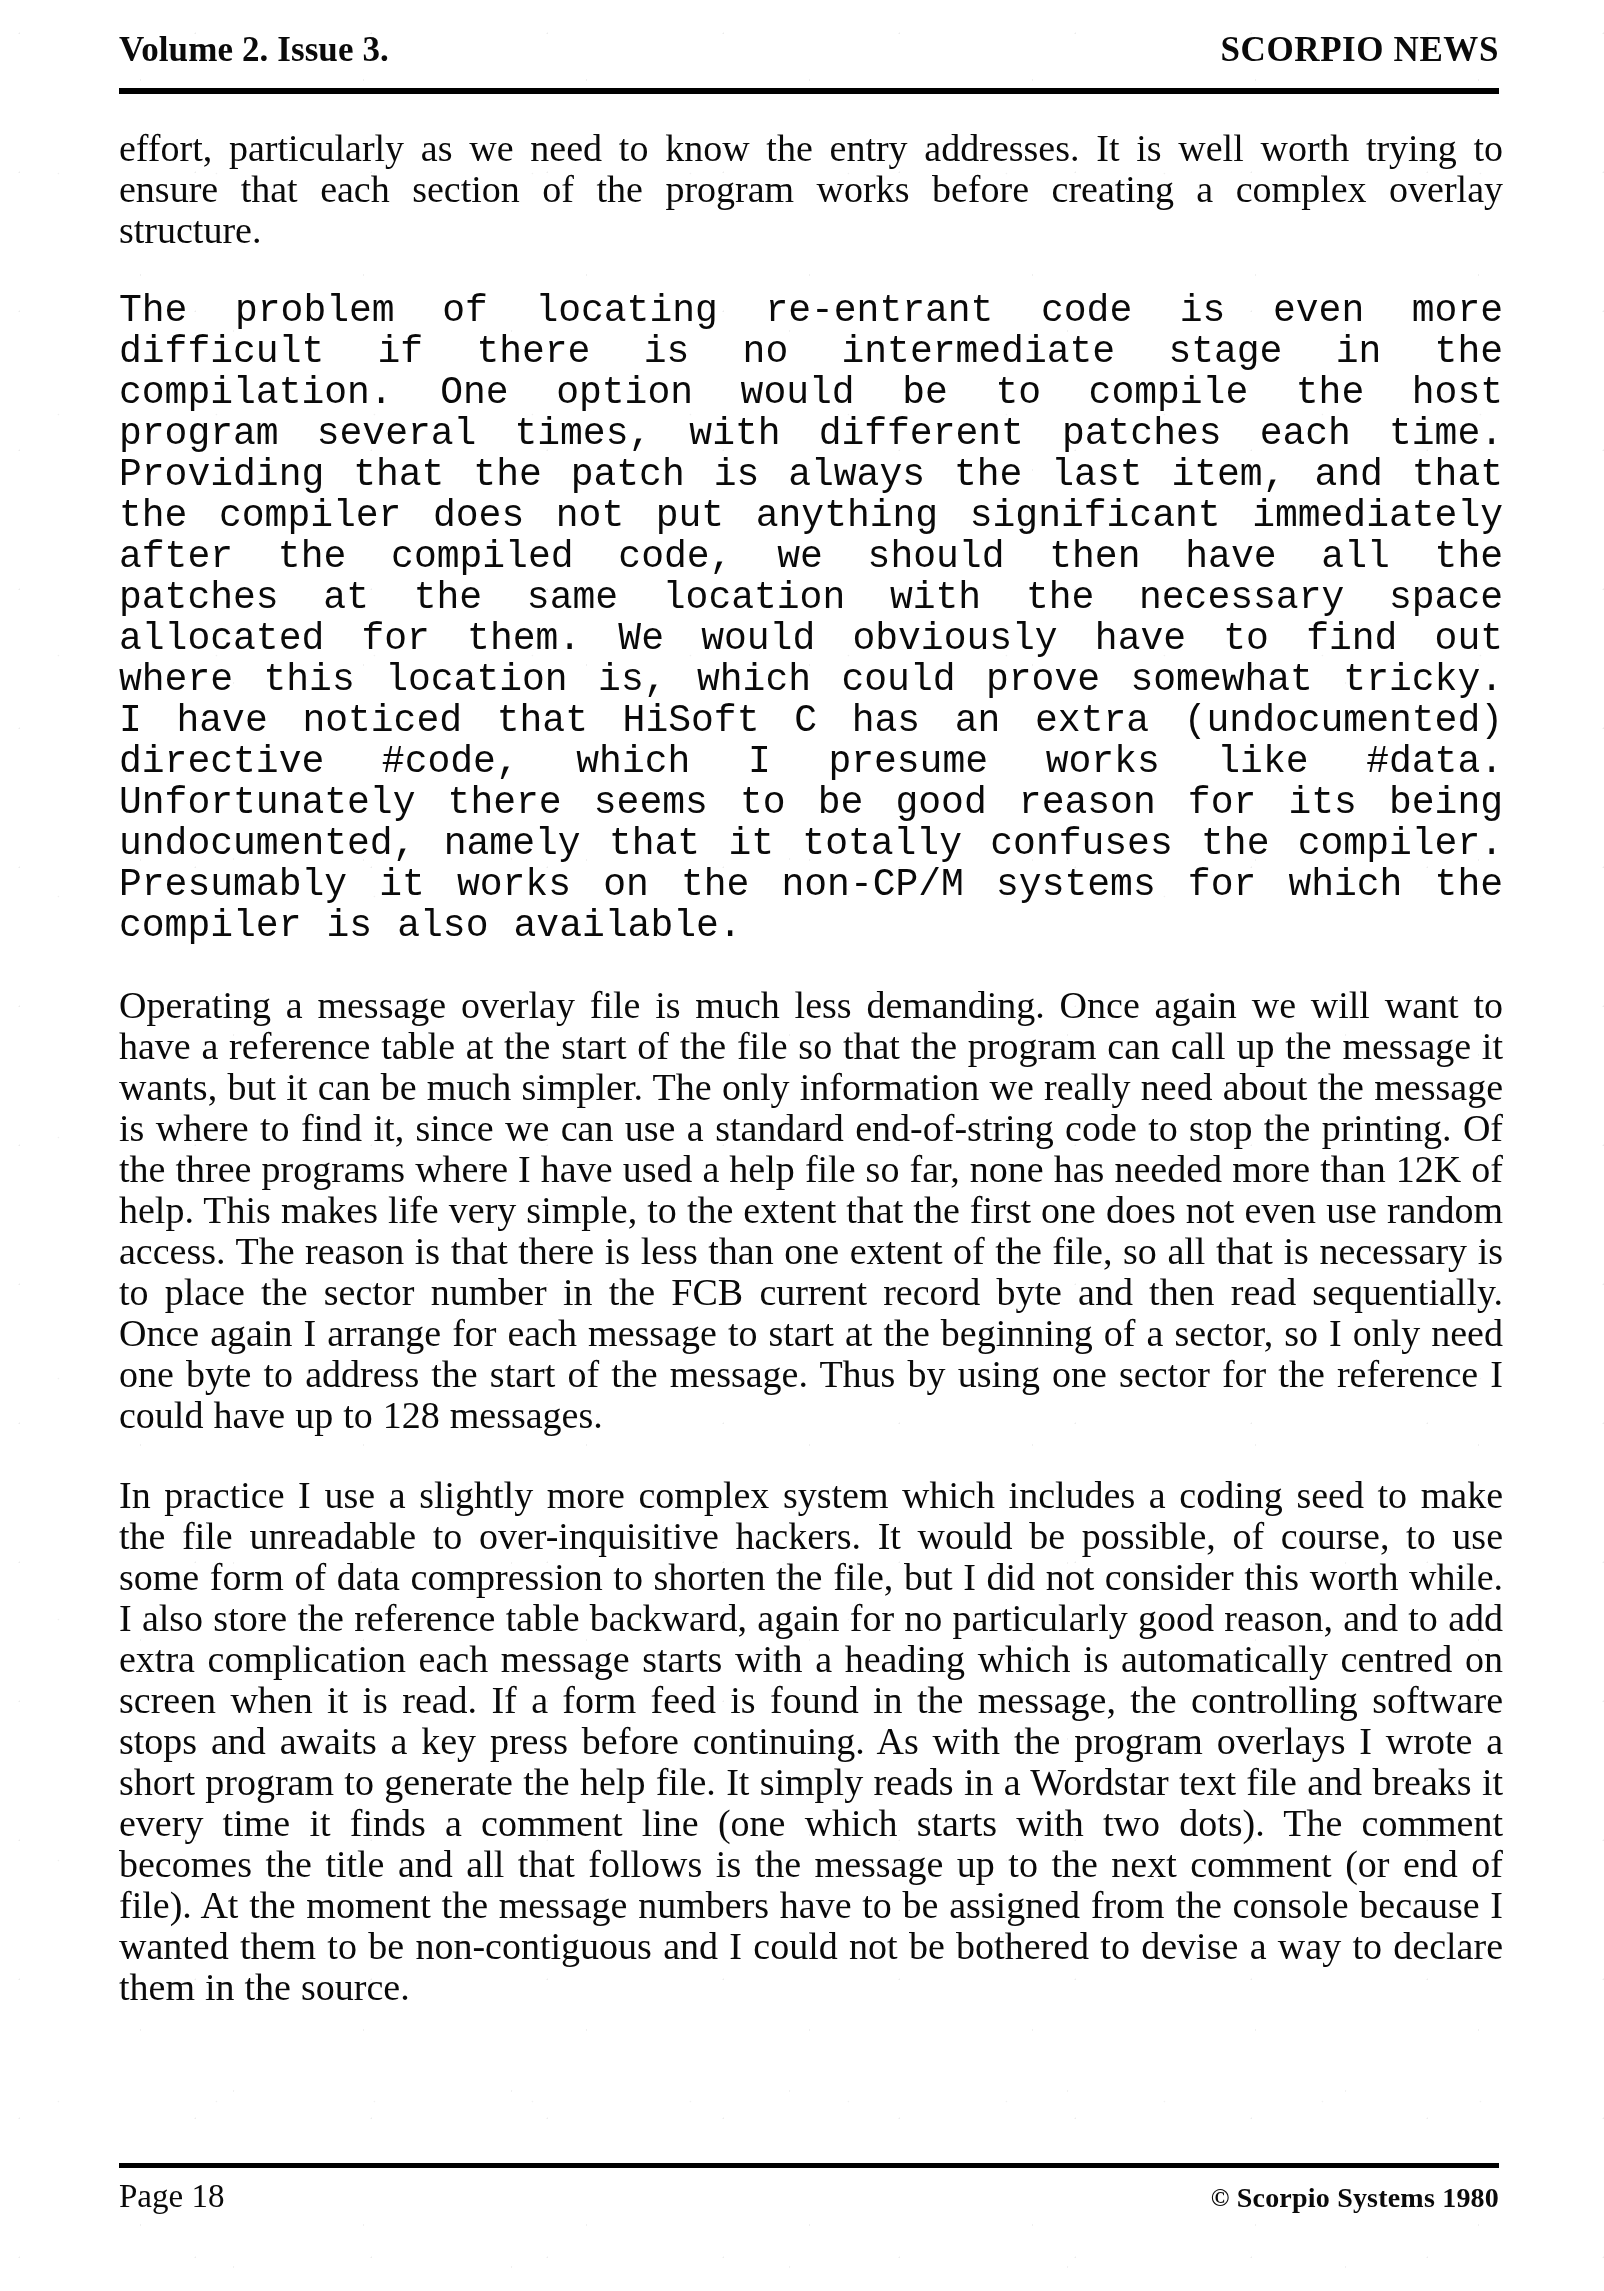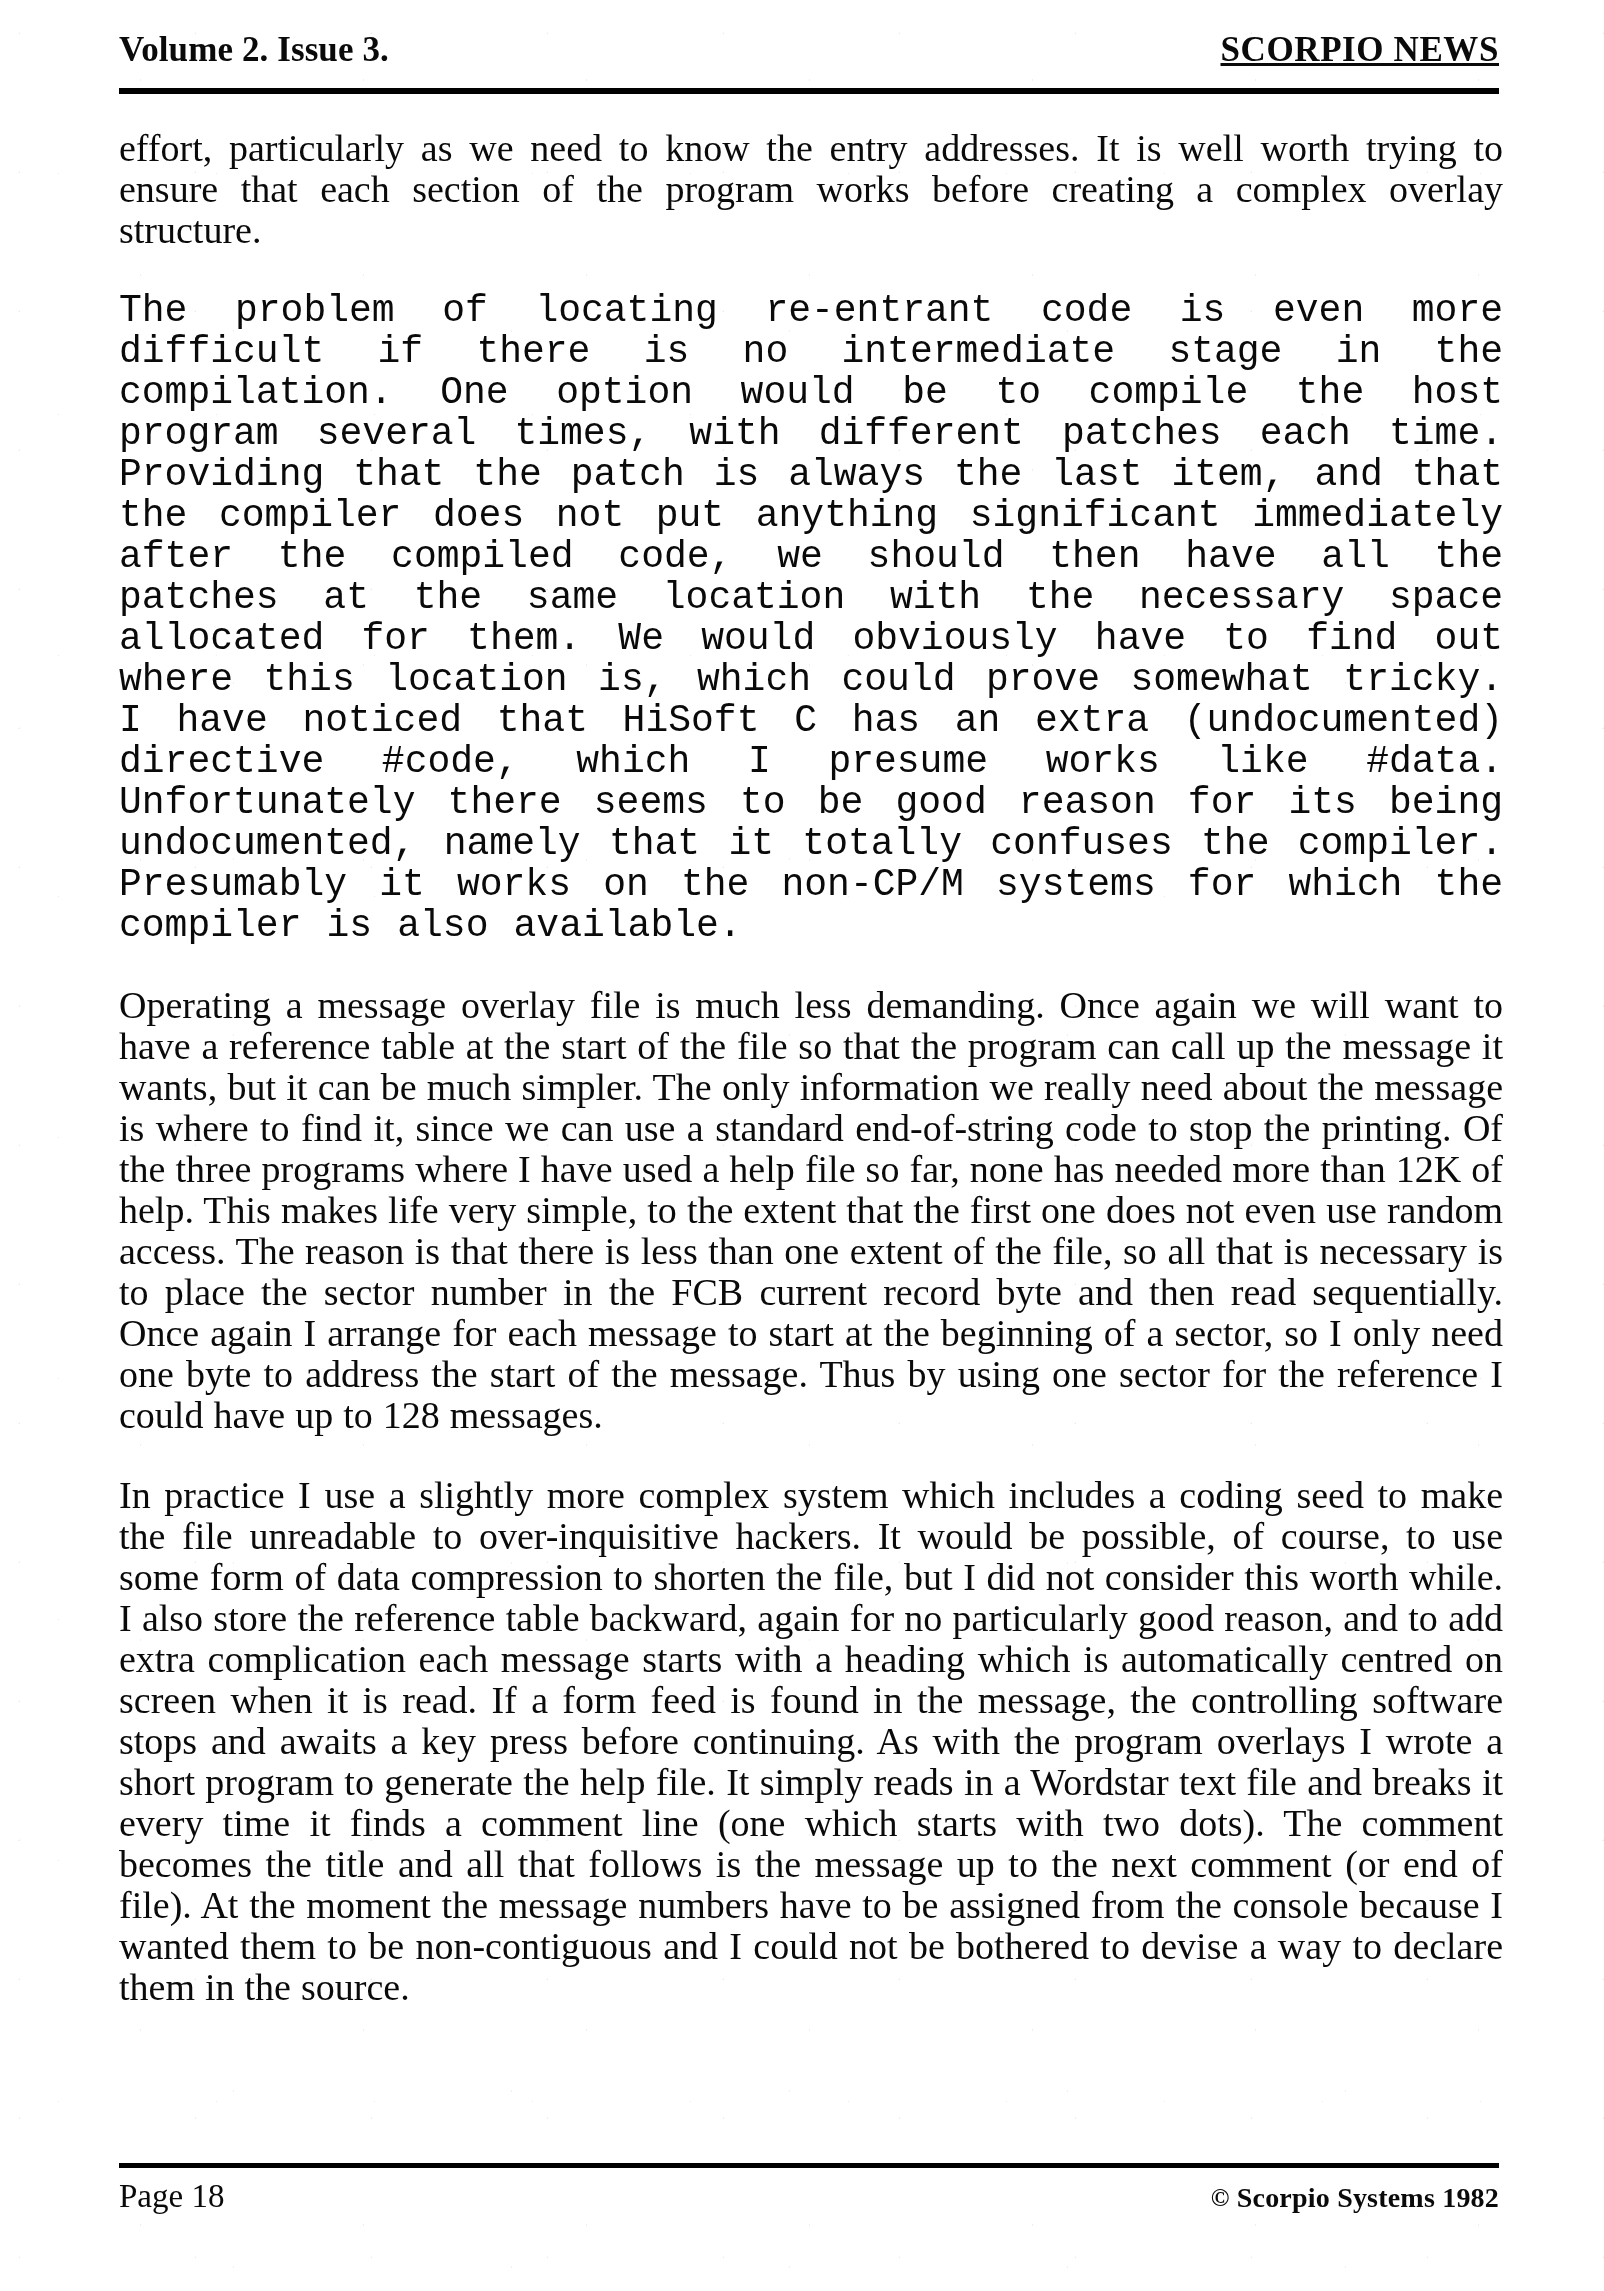--- a/index.html
+++ b/index.html
@@ -32,21 +32,21 @@
     top: 30px;
     width: 1380px;
     display: flex;
     justify-content: space-between;
     align-items: baseline;
     font-size: 35px;
     font-weight: 700;
     letter-spacing: 0.1px;
   }
   .running-head .left  { white-space: nowrap; }
-  .running-head .right { white-space: nowrap; letter-spacing: 0.6px; text-decoration: underline; }
+  .running-head .right { white-space: nowrap; letter-spacing: 0.6px; }
 
   .rule-top {
     position: absolute;
     left: 119px;
     top: 88px;
     width: 1380px;
     height: 5.6px;
     background: #000000;
   }
 
@@ -139,19 +139,19 @@
     <p class="para">Operating a message overlay file is much less demanding. Once again we will want to have a reference table at the start of the file so that the program can call up the message it wants, but it can be much simpler. The only information we really need about the message is where to find it, since we can use a standard end-of-string code to stop the printing. Of the three programs where I have used a help file so far, none has needed more than 12K of help. This makes life very simple, to the extent that the first one does not even use random access. The reason is that there is less than one extent of the file, so all that is necessary is to place the sector number in the FCB current record byte and then read sequentially. Once again I arrange for each message to start at the beginning of a sector, so I only need one byte to address the start of the message. Thus by using one sector for the reference I could have up to 128 messages.</p>
     <p class="para">In practice I use a slightly more complex system which includes a coding seed to make the file unreadable to over-inquisitive hackers. It would be possible, of course, to use some form of data compression to shorten the file, but I did not consider this worth while. I also store the reference table backward, again for no particularly good reason, and to add extra complication each message starts with a heading which is automatically centred on screen when it is read. If a form feed is found in the message, the controlling software stops and awaits a key press before continuing. As with the program overlays I wrote a short program to generate the help file. It simply reads in a Wordstar text file and breaks it every time it finds a comment line (one which starts with two dots). The comment becomes the title and all that follows is the message up to the next comment (or end of file). At the moment the message numbers have to be assigned from the console because I wanted them to be non-contiguous and I could not be bothered to devise a way to declare them in the source.</p>
   </div>
 
   <div class="rule-bottom"></div>
 
   <div class="footer">
     <span class="page-no">Page 18</span>
     <span class="copyright">
       <span class="copy-mark">©</span>
-      <span>Scorpio Systems 1982</span>
+      <span>Scorpio Systems 1980</span>
     </span>
   </div>
 
   <div class="speckle"></div>
 </div>
 
 
 </body></html>

